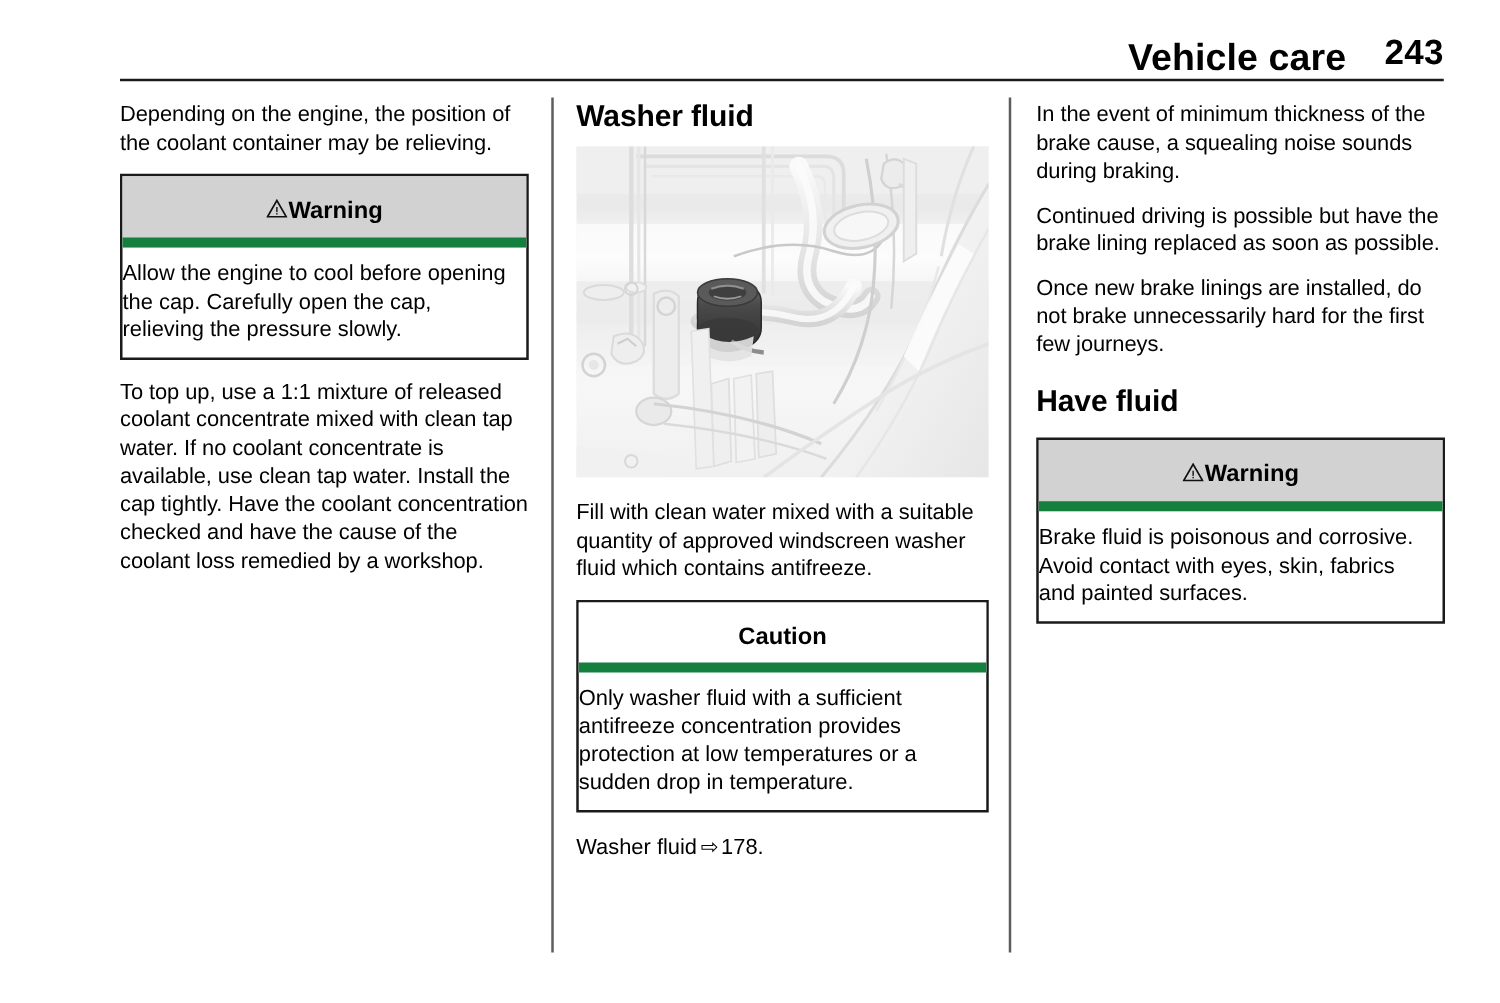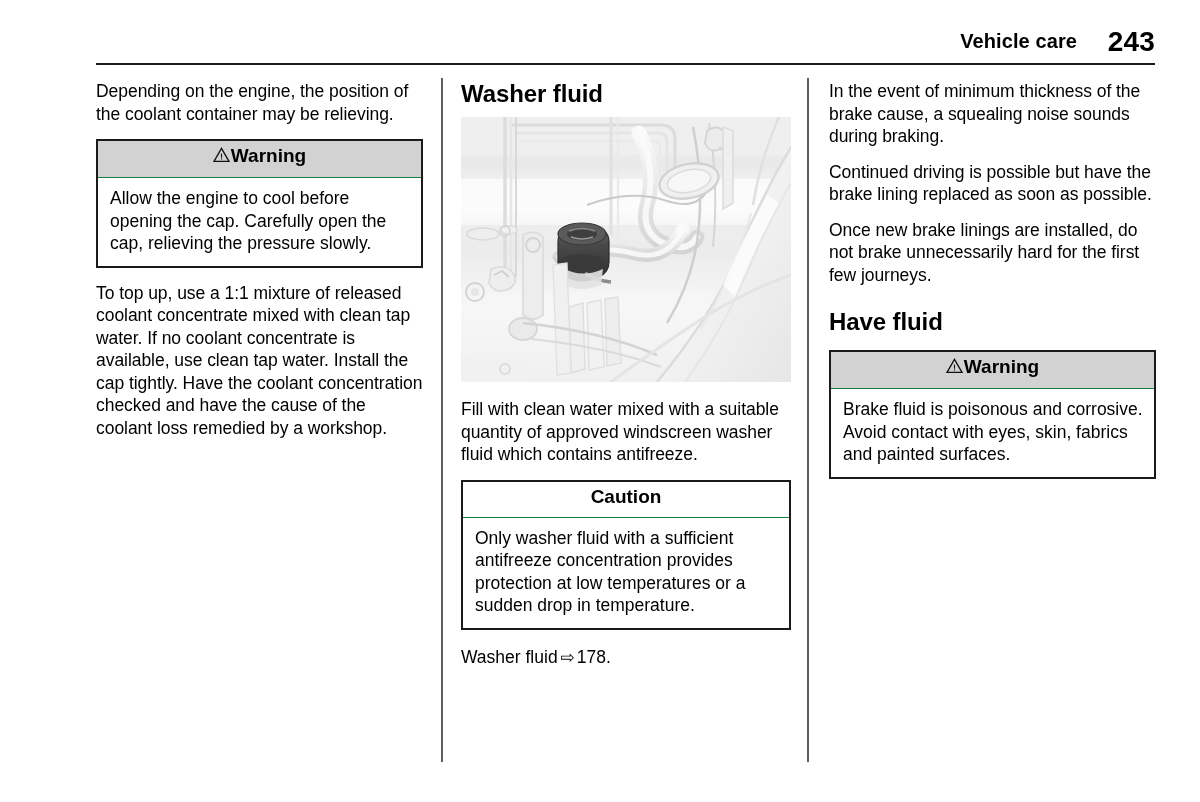--- a/index.html
+++ b/index.html
@@ -21,21 +21,21 @@
     position: absolute;
     left: 96px;
     top: 30px;
     width: 1059px;
     height: 34px;
   }
   .header-title {
     position: absolute;
     right: 78px;
     top: 0;
-    font-size: 20px;
+    font-size: 30px;
     font-weight: bold;
     letter-spacing: 0.1px;
     white-space: nowrap;
   }
   .header-page-number {
     position: absolute;
     right: 0;
     top: -4px;
     font-size: 28px;
     font-weight: bold;
@@ -91,33 +91,33 @@
   .notice-box {
     border: 2px solid #1a1a1a;
     margin: 14px 0 14px 0;
     background: #ffffff;
     box-sizing: border-box;
   }
   .notice-head {
     text-align: center;
     font-size: 19px;
     font-weight: bold;
-    padding: 4px 4px 9px 4px;
-    border-bottom: 1px solid #15803d;
+    padding: 17px 4px 9px 4px;
+    border-bottom: 8px solid #15803d;
     line-height: 22px;
   }
   .notice-head.warning { background: #d2d2d2; }
   .notice-head.caution { background: #ffffff; }
   .warn-triangle {
     display: inline-block;
     vertical-align: -1px;
     margin-right: 1px;
   }
   .notice-body {
-    padding: 9px 11px 11px 12px;
+    padding: 9px 11px 11px 0;
     font-size: 17.5px;
     line-height: 22.5px;
   }
 
   
   .figure {
     position: relative;
     width: 330px;
     height: 265px;
     margin: 6px 0 16px 0;

